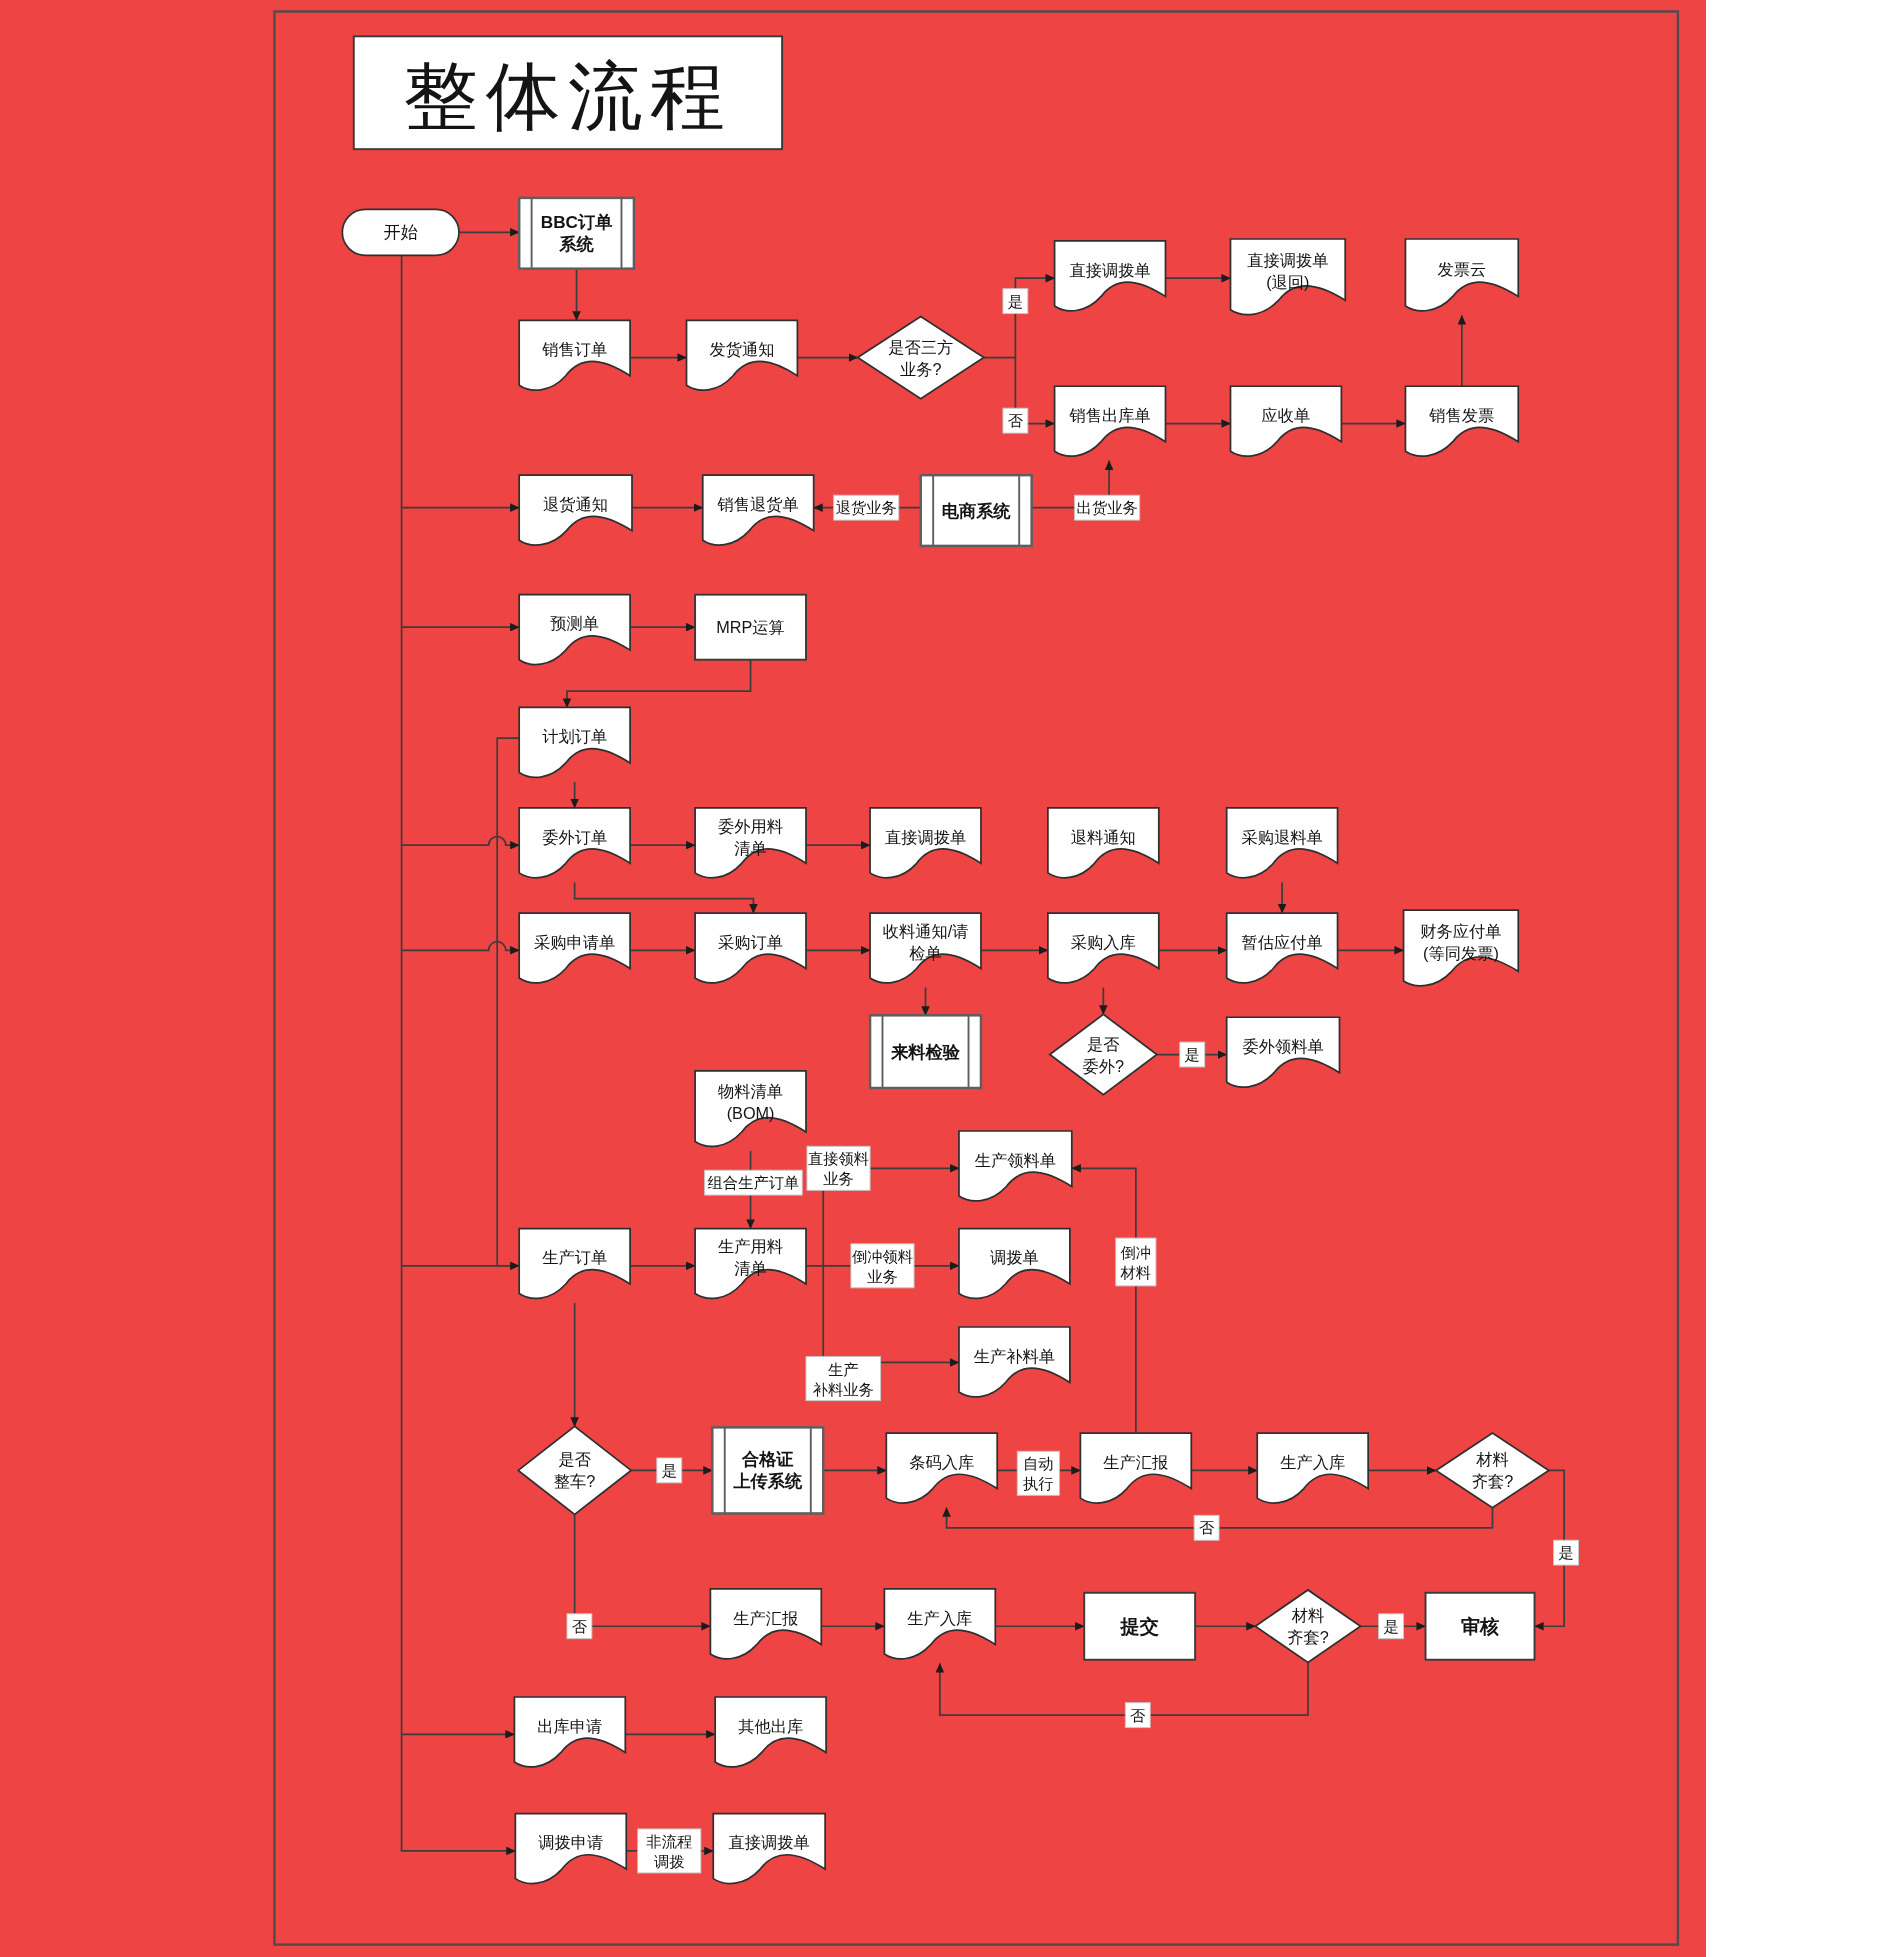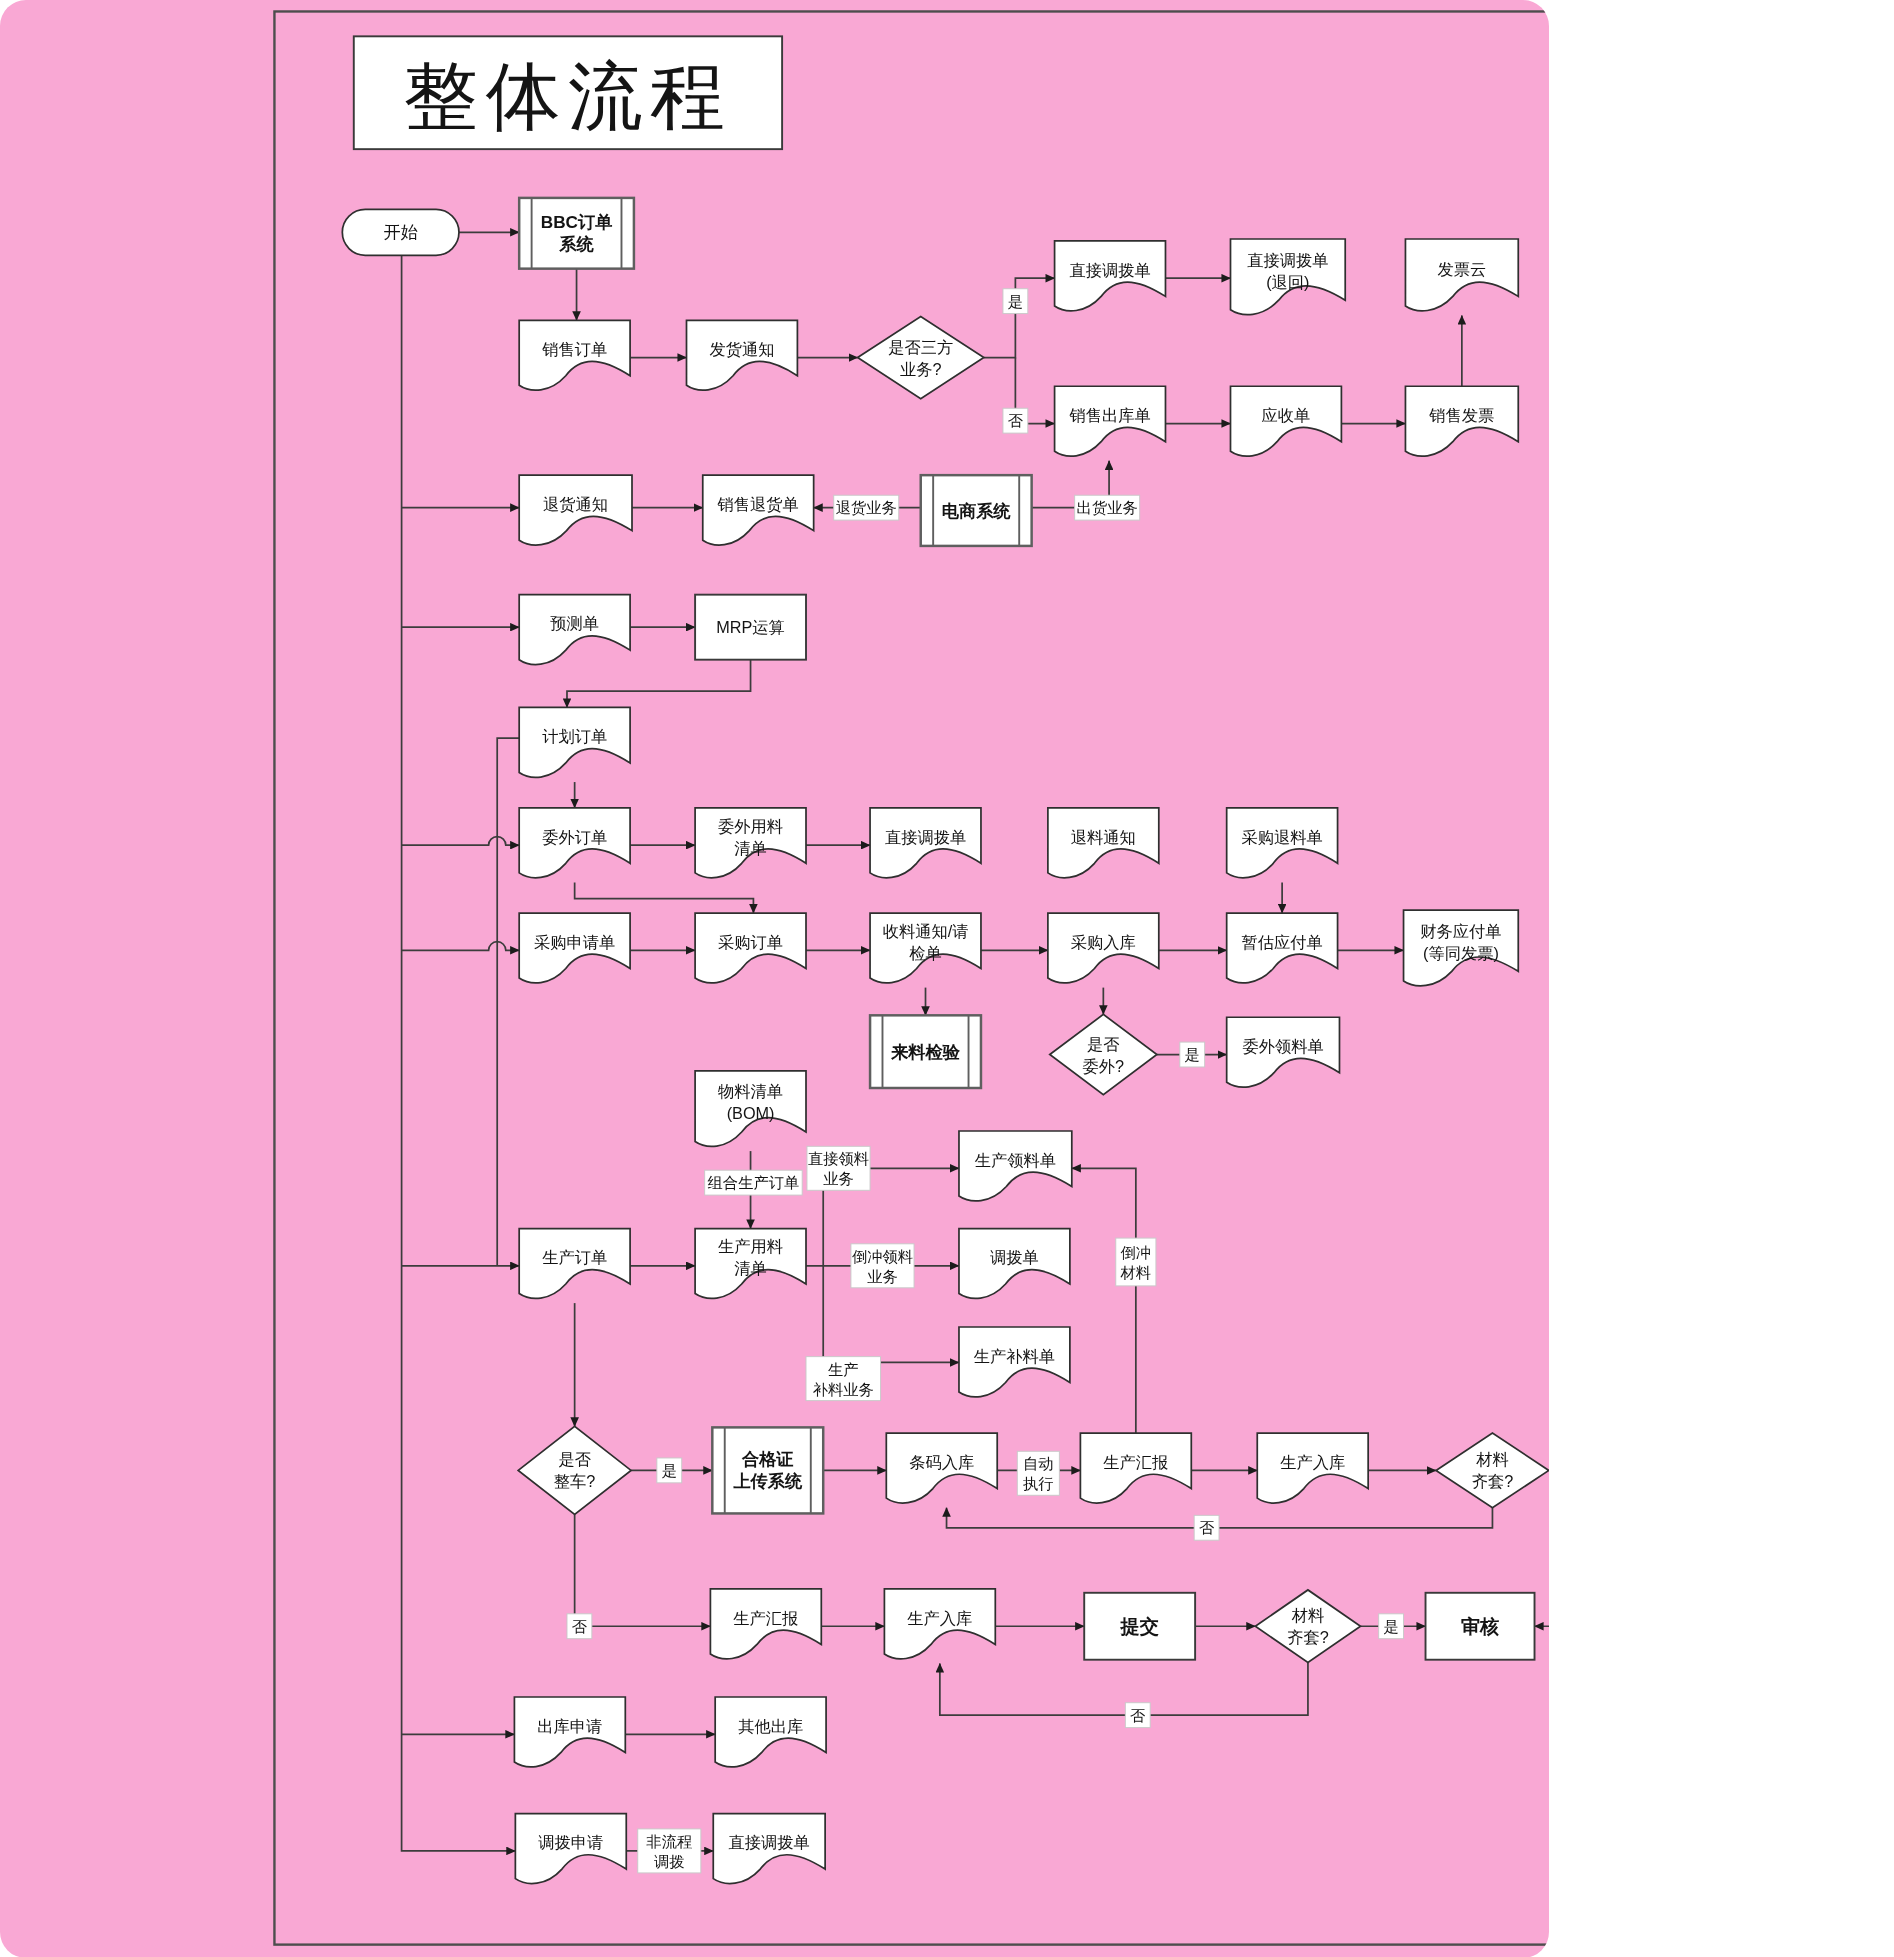--- a/index.html
+++ b/index.html
@@ -1,17 +1,17 @@
 <!DOCTYPE html>
 <html><head>
 <meta charset="utf-8">
 <style>
   html,body{margin:0;padding:0;background:#fff;}
-  .page{position:relative;width:1549px;height:1958px;background:#f9a8d4;
-        font-family:"Liberation Sans",sans-serif;overflow:hidden;border-radius:26px;}
+  .page{position:relative;width:1706px;height:1958px;background:#ef4444;
+        font-family:"Liberation Sans",sans-serif;overflow:hidden;}
   svg{position:absolute;left:0;top:0;}
   svg text{fill:#141414;}
   .node-text{font-family:"Liberation Sans",sans-serif;}
   .title-text{font-family:"Liberation Serif","DejaVu Serif",serif;}
 </style>
 </head>
 <body>
 
 <div class="page">
   <svg id="flow" width="1895" height="1958" viewBox="0 0 1982 2048">

